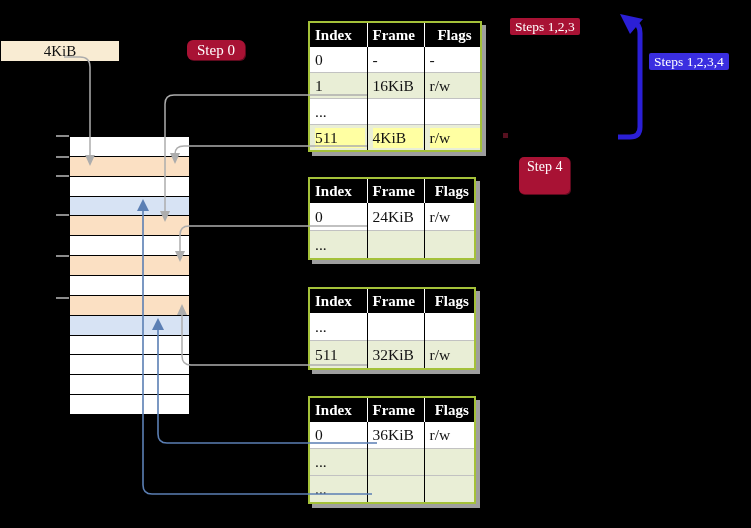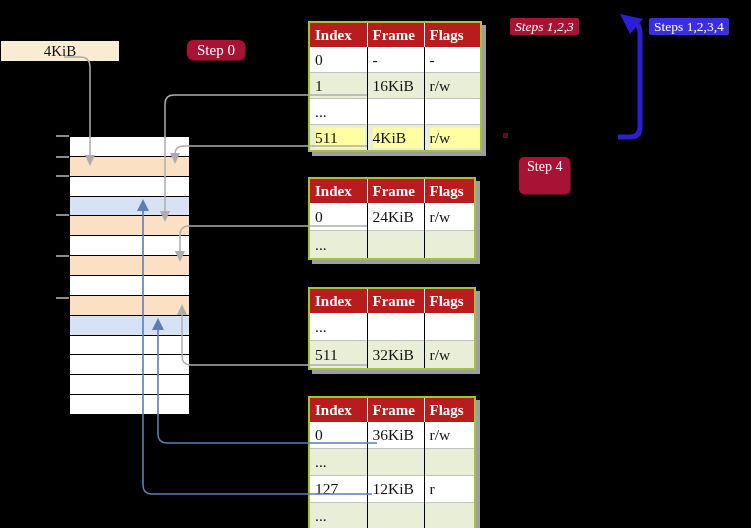--- a/index.html
+++ b/index.html
@@ -4,25 +4,25 @@
 <style>
   html,body{margin:0;padding:0;background:#000;}
   #stage{position:relative;width:751px;height:528px;background:#000;overflow:hidden;
          font-family:"Liberation Serif","DejaVu Serif",serif;}
 
   
   .flatbox{position:absolute;background:#f9ecd3;color:#111;text-align:center;
            font-size:15px;line-height:20px;height:20px;}
   .badge{position:absolute;color:#fff;white-space:nowrap;}
   .badge.crimson{background:#a81234;}
-  .badge.blue{background:#3a2ee0;}
+  .badge.blue{background:#3a2ee0;margin-top:35px;}
   #badge-step0{left:187px;top:40px;height:20px;line-height:20px;padding:0 10px;
                font-size:15px;border-radius:6px;box-shadow:1px 1px 0 #5e0a1e;text-align:right;}
   #badge-steps123{left:510px;top:18px;height:17px;line-height:17px;padding:0 5px;
-                  font-size:13.5px;border-radius:2px;font-style:italic;}
+                  font-size:13.5px;border-radius:2px;}
   #badge-steps1234{left:649px;top:18px;height:17px;line-height:17px;padding:0 5px;
                    font-size:13.5px;border-radius:2px;}
   #badge-step4{left:519px;top:157px;height:37px;line-height:19px;padding:0 8px;
                font-size:14px;border-radius:5px;box-shadow:1px 1px 0 #5e0a1e;}
   #label-4kib{left:1px;top:41px;width:118px;}
 
   
   #memcol{position:absolute;left:69px;top:136px;width:121px;height:279px;
           border:1px solid #000;display:flex;flex-direction:column;box-sizing:border-box;}
   .mrow{flex:1;border-bottom:1px solid #000;}
@@ -30,23 +30,23 @@
   .mrow.plain{background:#ffffff;}
   .mrow.mapped{background:#fbe0c3;}
   .mrow.table{background:#d7e3f4;}
   .tick{position:absolute;left:56px;width:13px;height:2px;background:#8c8c8c;}
 
   
   .pt-wrap{position:absolute;left:308px;}
   #t0{top:21px;} #t1{top:177px;} #t2{top:287px;} #t3{top:396px;}
   table.pt{border-collapse:collapse;border:2px solid #a4c139;background:#fff;
            box-shadow:4px 4px 0 #9e9e9e;table-layout:fixed;}
-  table.pt th{background:#b91c1c;color:#fff;font-weight:bold;font-size:15px;
+  table.pt th{background:#000000;color:#fff;font-weight:bold;font-size:15px;
               text-align:left;padding:2px 0 2px 5px;border-right:1px solid #fff;height:20px;font-family:Liberation Serif, serif;}
-  table.pt th:last-child{border-right:none;}
+  table.pt th:last-child{border-right:none;text-align:center;}
   table.pt td{font-size:15.5px;color:#111;padding:0 0 0 5px;border-right:1px solid #000;
               vertical-align:middle;overflow:hidden;}
   table.pt td:last-child{border-right:none;}
   table.pt tbody tr{border-top:1px solid #c2c2c2;}
   table.pt tbody tr:first-child{border-top:none;}
   table.pt tr.shaded td{background:#e9eed6;}
   #t0 td{height:25px;} #t1 td,#t2 td{height:27px;} #t3 td{height:26px;}
   .c-index{width:58px;} .c-frame{width:57px;} .c-flags{width:51px;}
   span.hl{background:#ffffa2;display:inline-block;min-width:44px;padding:1px 6px 1px 0;}
 
@@ -201,25 +201,20 @@
           <tr>
             <td>0</td>
             <td>36KiB</td>
             <td>r/w</td>
           </tr>
           <tr class="shaded">
             <td>...</td>
             <td></td>
             <td></td>
           </tr>
-          <tr>
-            <td>127</td>
-            <td>12KiB</td>
-            <td>r</td>
-          </tr>
           <tr class="shaded">
             <td>...</td>
             <td></td>
             <td></td>
           </tr>
         </tbody>
       </table>
     </div>
 
   <div id="arrow-stub"></div>

